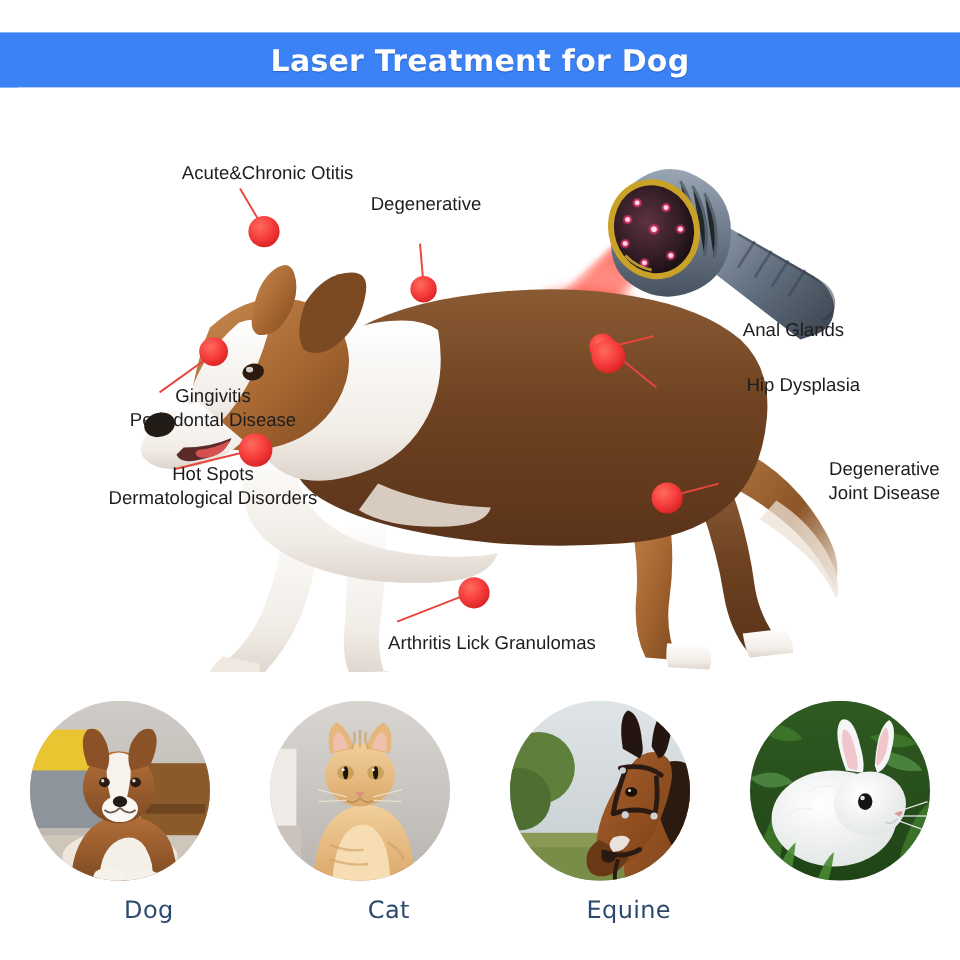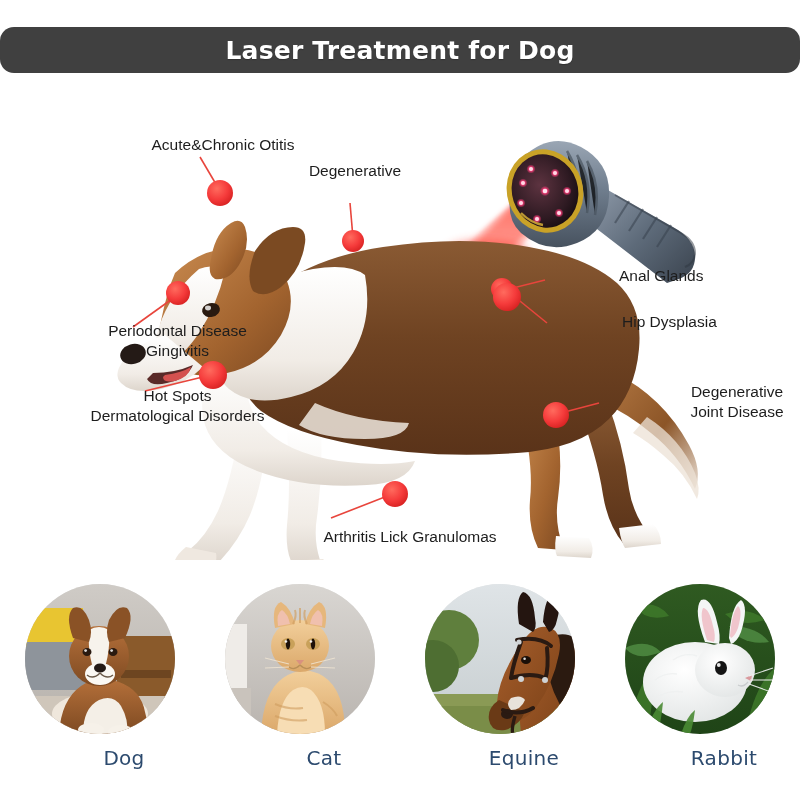--- a/index.html
+++ b/index.html
@@ -9,22 +9,22 @@
     background:#ffffff;
     font-family:"Liberation Sans", sans-serif;
     overflow:hidden;
     position:relative;
   }
   #page{position:relative;width:800px;height:800px;overflow:hidden;background:#fff;}
 
   
   .banner{
     position:absolute;left:0;top:27px;width:800px;height:46px;
-    background:#404040;
-    display:flex;align-items:center;justify-content:center;border-radius:14px;
+    background:#3b82f6;
+    display:flex;align-items:center;justify-content:center;
   }
   .banner-title{
     color:#ffffff;
     font-size:25px;
     font-weight:bold;
     letter-spacing:.2px;
     font-family:"DejaVu Sans", sans-serif;
     text-shadow:0 1px 1px rgba(0,0,0,.25);
   }
 
@@ -274,22 +274,22 @@
     <div class="lbl l" style="left:607px;top:239px;width:190px;">
       <div>Hip Dysplasia</div>
     </div>
 
     <div class="lbl c" style="left:648px;top:309px;width:148px;">
       <div>Degenerative</div>
       <div>Joint Disease</div>
     </div>
 
     <div class="lbl c" style="left:30px;top:248px;width:265px;">
+      <div>Gingivitis</div>
       <div>Periodontal Disease</div>
-      <div>Gingivitis</div>
     </div>
 
     <div class="lbl c" style="left:275px;top:454px;width:240px;">
       <div>Arthritis Lick Granulomas</div>
     </div>
 
     <div class="lbl c" style="left:30px;top:313px;width:265px;">
       <div>Hot Spots</div>
       <div>Dermatological Disorders</div>
     </div>
@@ -508,17 +508,16 @@
               <path d="M34 112 q12 -6 24 -4"></path>
               <path d="M48 76 q12 -8 24 -4"></path>
           </g>
 
           <g fill="#4a8a34" opacity=".9">
             <path d="M20 150 q8 -24 18 -32 q-2 22 -6 32 z"></path>
             <path d="M56 150 q6 -18 14 -24 q-2 16 -5 24 z"></path>
           </g>
         </svg>
       </div>
-      <div class="sp-name">Rabbit</div>
     </div>
 
   </div>
 </div>
 
 </body></html>

